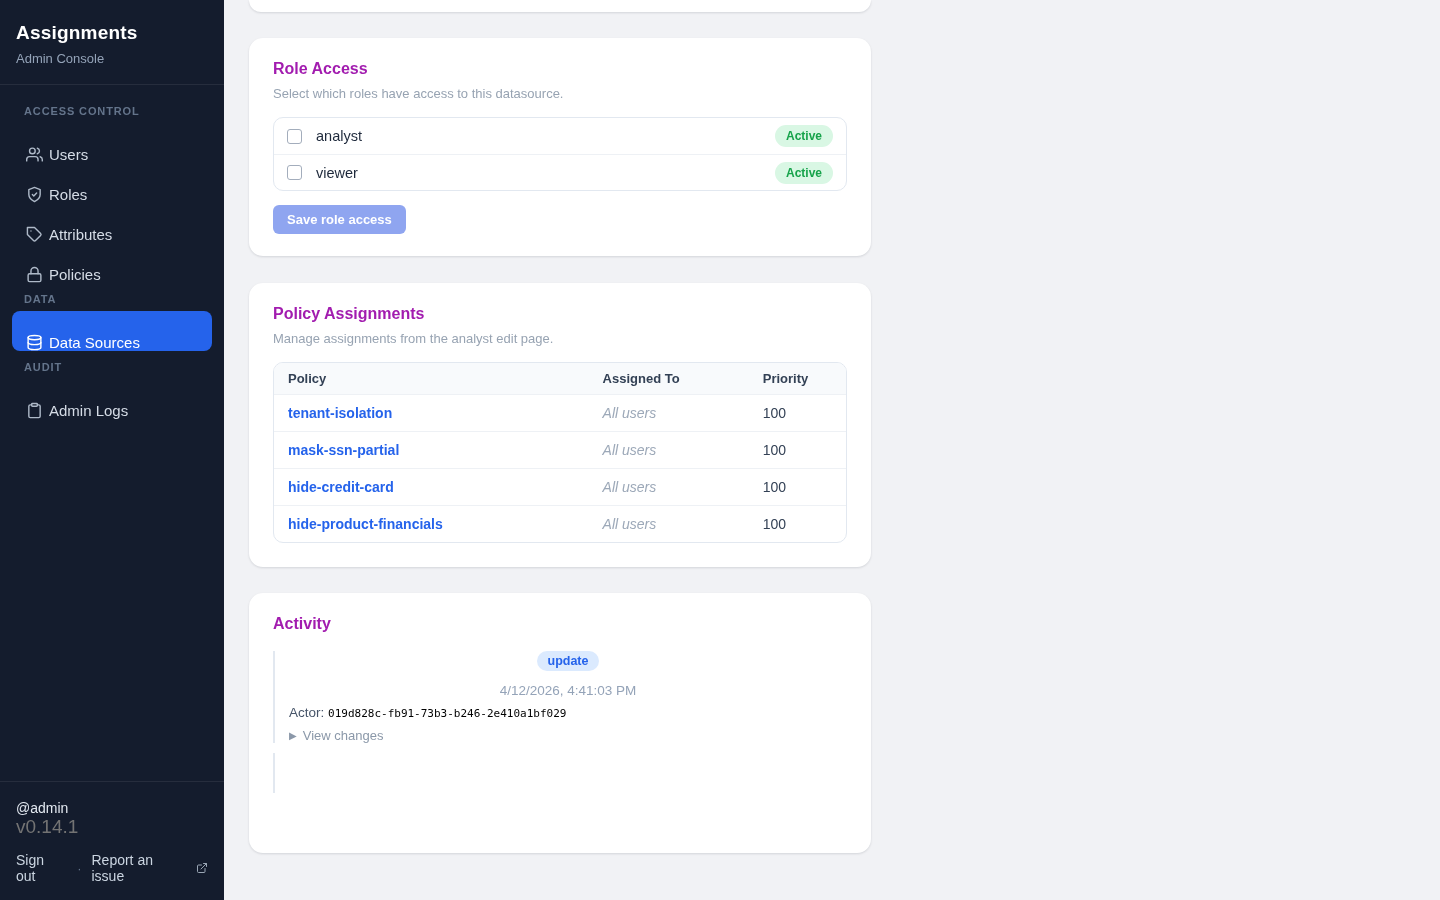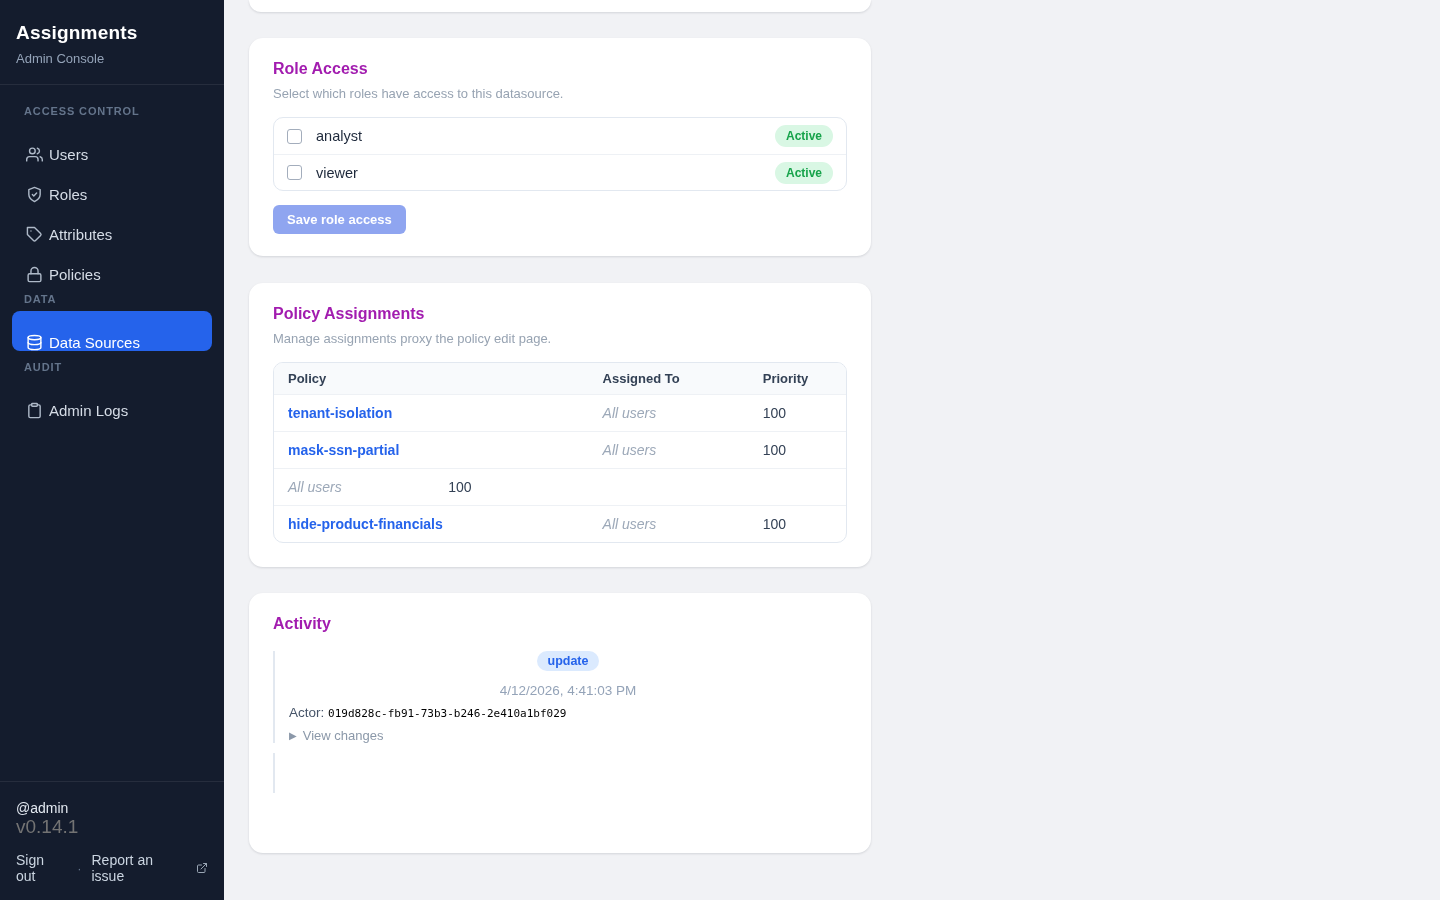--- a/index.html
+++ b/index.html
@@ -261,40 +261,41 @@
         <span class="role-name">viewer</span>
         <span class="badge-active">Active</span>
       </div>
     </div>
 
     <button class="btn-save">Save role access</button>
   </section>
 
   <section class="card policy-card">
     <div class="card-title">Policy Assignments</div>
-    <div class="card-sub">Manage assignments proxy the policy edit page.</div>
+    <div class="card-sub">Manage assignments from the analyst edit page.</div>
 
     <div class="ptable">
       <div class="pt-row pt-head">
         <div class="pt-cell c-policy">Policy</div>
         <div class="pt-cell c-assigned">Assigned To</div>
         <div class="pt-cell c-priority">Priority</div>
       </div>
       <div class="pt-body">
         <div class="pt-row">
           <div class="pt-cell c-policy"><a class="policy-link">tenant-isolation</a></div>
           <div class="pt-cell c-assigned assigned">All users</div>
           <div class="pt-cell c-priority priority">100</div>
         </div>
         <div class="pt-row">
           <div class="pt-cell c-policy"><a class="policy-link">mask-ssn-partial</a></div>
           <div class="pt-cell c-assigned assigned">All users</div>
           <div class="pt-cell c-priority priority">100</div>
         </div>
         <div class="pt-row">
+          <div class="pt-cell c-policy"><a class="policy-link">hide-credit-card</a></div>
           <div class="pt-cell c-assigned assigned">All users</div>
           <div class="pt-cell c-priority priority">100</div>
         </div>
         <div class="pt-row">
           <div class="pt-cell c-policy"><a class="policy-link">hide-product-financials</a></div>
           <div class="pt-cell c-assigned assigned">All users</div>
           <div class="pt-cell c-priority priority">100</div>
         </div>
       </div>
     </div>

